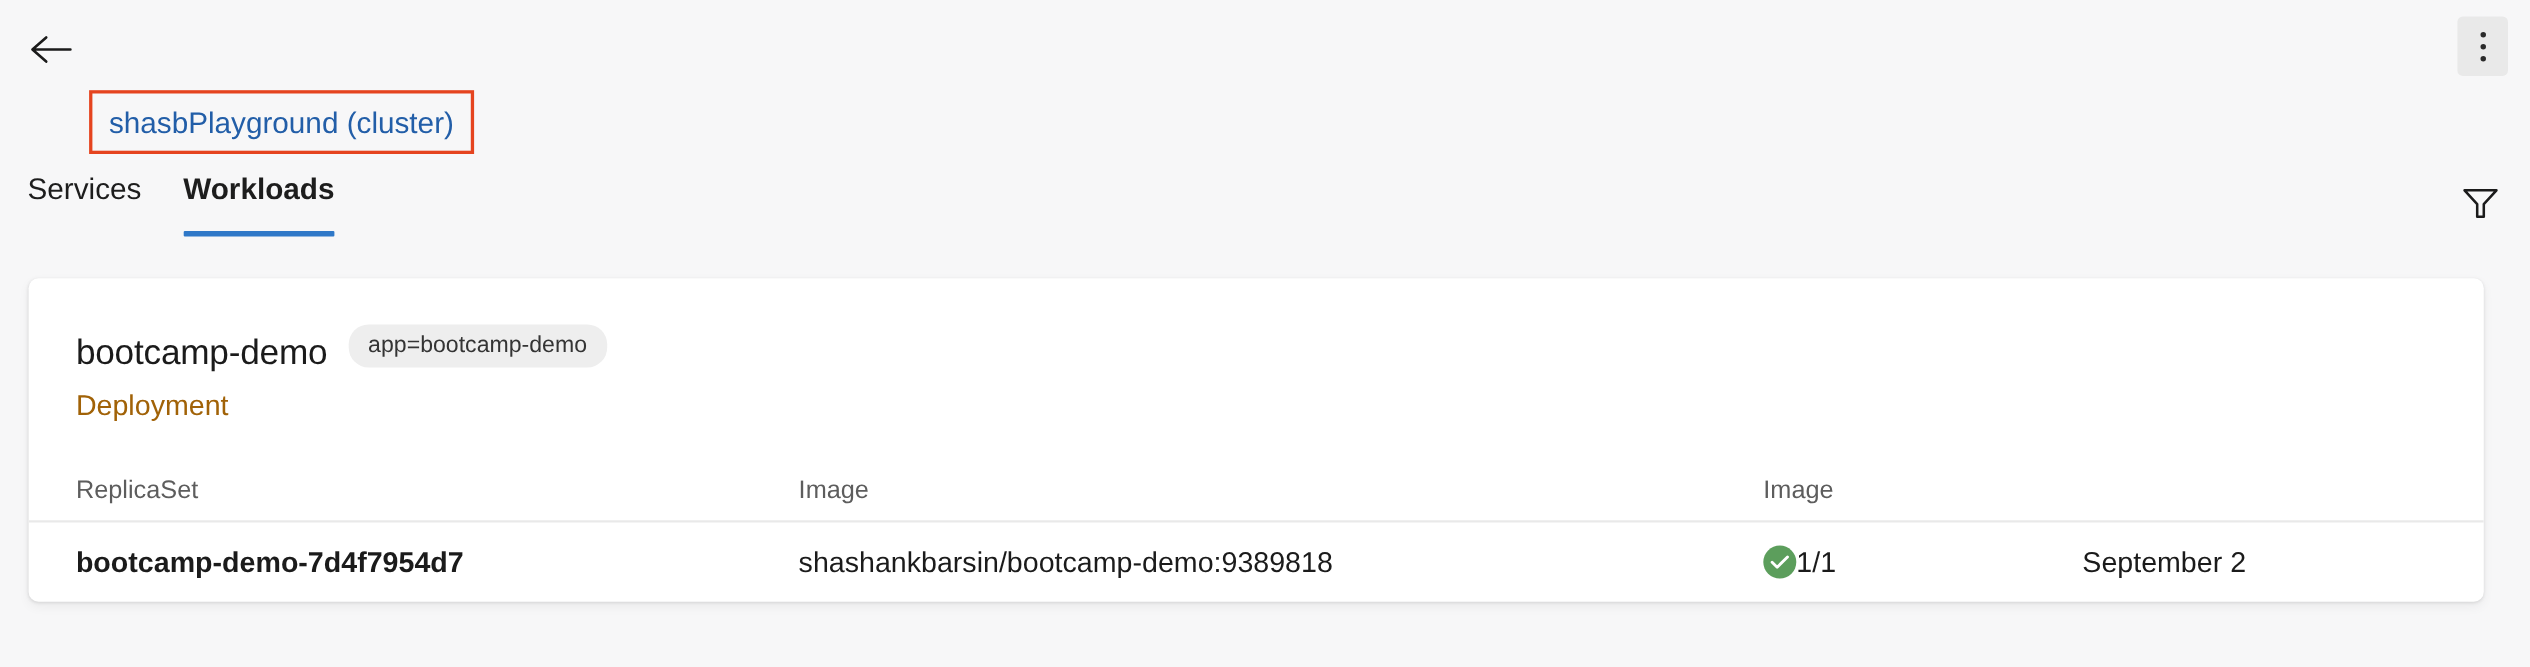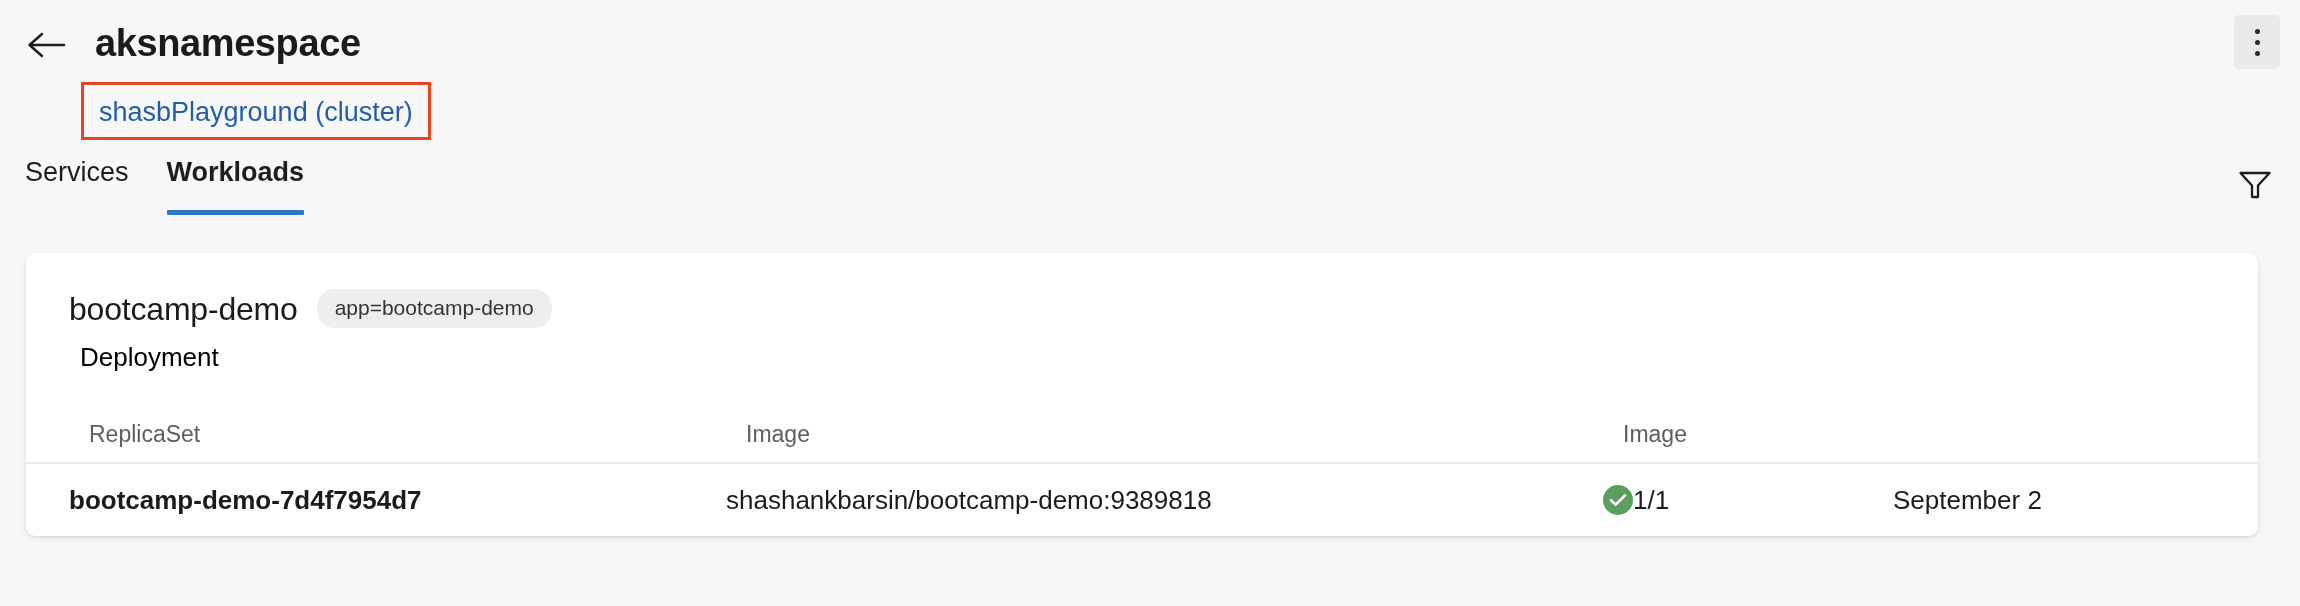--- a/index.html
+++ b/index.html
@@ -162,52 +162,51 @@
     display: flex;
     align-items: center;
     gap: 19px;
   }
   .card-title {
     font-size: 32px;
     color: #1b1b1b;
     line-height: 38px;
     letter-spacing: -0.2px;
     white-space: nowrap;
+    margin-top: 12px;
   }
   .chip {
     background: #eeeeee;
     border-radius: 18px;
     padding: 7px 18px 8px 18px;
     font-size: 21px;
     color: #343434;
     line-height: 24px;
     white-space: nowrap;
   }
   .card-subtitle {
     margin-top: 13px;
     font-size: 26px;
-    color: #000000;
+    color: #a16207;
     line-height: 32px;
-    margin-left: 11px;
   }
 
   
   .table {
     margin-top: 32px;
     width: 100%;
   }
   .row {
     display: flex;
     align-items: center;
     width: 100%;
   }
   .row.head {
     height: 59px;
     border-bottom: 2px solid #e9e9e9;
-    padding-left: 20px;
   }
   .row.data {
     height: 72px;
   }
 
   .col-replicaset { width: 700px; padding-left: 43px; }
   .col-image      { width: 877px; }
   .col-pods       { width: 290px; }
   .col-created    { width: 300px; }
 
@@ -249,21 +248,20 @@
   <div class="header">
 
     <div class="back-arrow">
       <span>
         <svg width="42" height="30" viewBox="0 0 42 30" fill="none" xmlns="http://www.w3.org/2000/svg">
           <path d="M39 15 H5 M17 4 L4.5 15 L17 26" stroke="#1b1b1b" stroke-width="2.4" stroke-linecap="round" stroke-linejoin="round"></path>
         </svg>
       </span>
     </div>
 
-    <div class="page-title">aksnamespace</div>
 
     <div class="cluster-box">
       <span class="cluster-link">shasbPlayground (cluster)</span>
     </div>
 
     <div class="kebab-button">
       <span class="dot"></span>
       <span class="dot"></span>
       <span class="dot"></span>
     </div>

